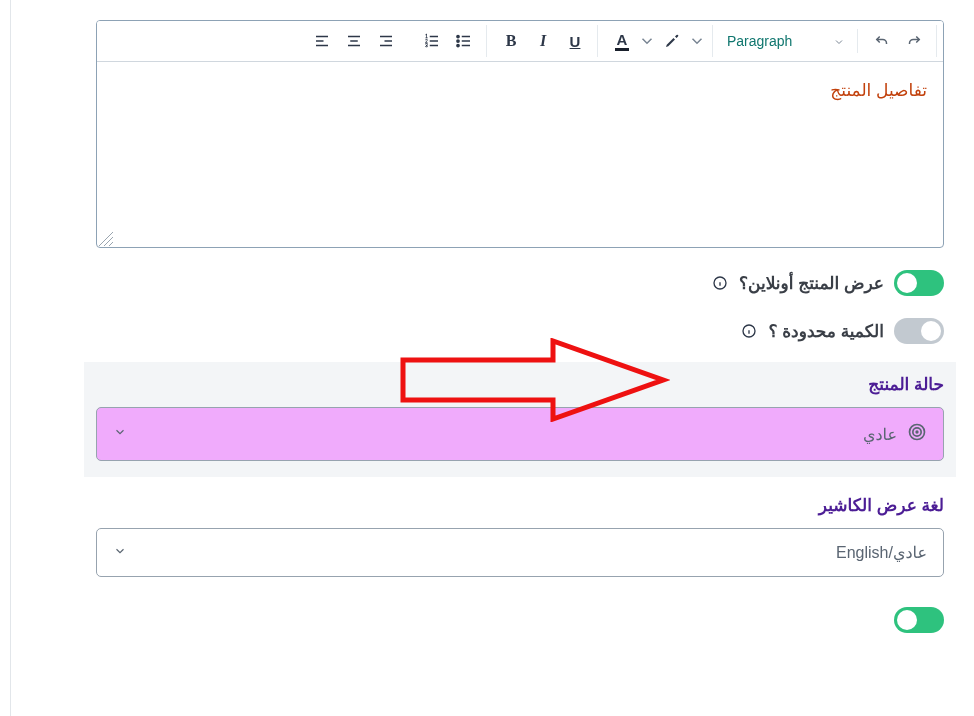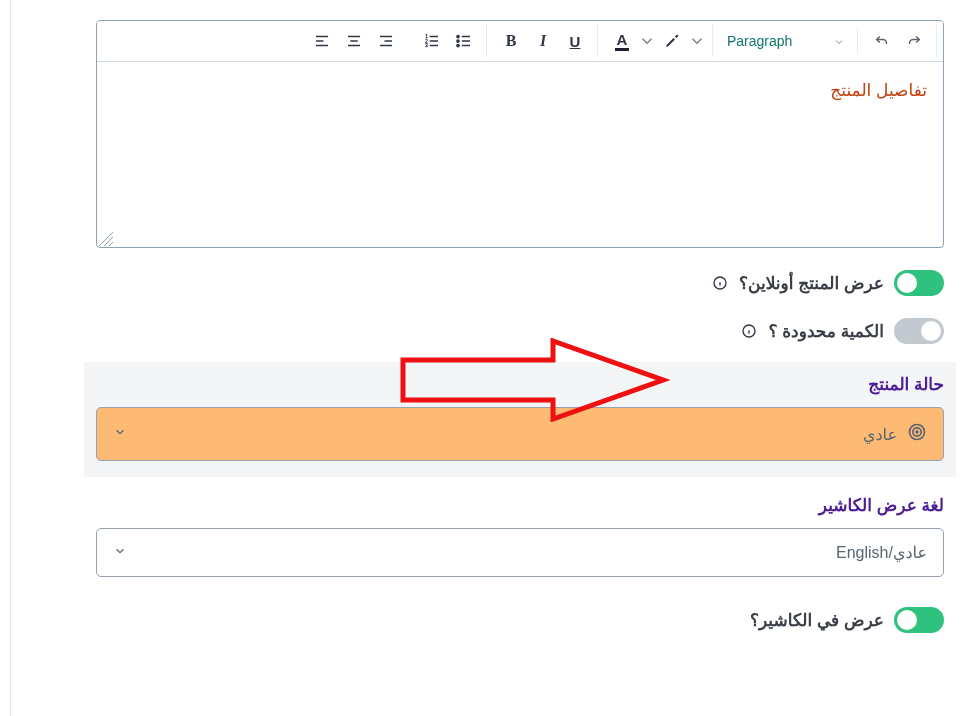--- a/index.html
+++ b/index.html
@@ -173,21 +173,21 @@
     .select-box {
       border: 1px solid #97a3af;
       border-radius: 5px;
       padding: 14px 16px;
       display: flex;
       align-items: center;
       justify-content: space-between;
       cursor: pointer;
       background: #fff;
     }
-    .select-gray { background: #fdba74; }
+    .select-gray { background: #f0abfc; }
     .select-content {
       display: flex;
       align-items: center;
       gap: 10px;
       color: #5a6572;
       font-size: 16px;
     }
     .target-icon svg { width: 20px; height: 20px; }
     .select-arrow svg { width: 14px; height: 14px; }
 
@@ -403,20 +403,19 @@
             <polyline points="6 9 12 15 18 9"></polyline>
           </svg>
       </span>
     </div>
   </div>
 
   <div class="toggle-row" style="margin-top:30px">
     <div class="toggle on">
         <div class="knob"></div>
       </div>
-    <span class="toggle-label">عرض في الكاشير؟</span>
   </div>
 
 </div>
 
 <svg class="annotation-arrow" viewBox="0 0 272 84">
   <path d="M 5 22 L 155 22 L 155 3 L 265 42 L 155 81 L 155 62 L 5 62 Z" fill="none" stroke="#e11" stroke-width="5" stroke-linejoin="miter"></path>
 </svg>
 
 </body></html>

